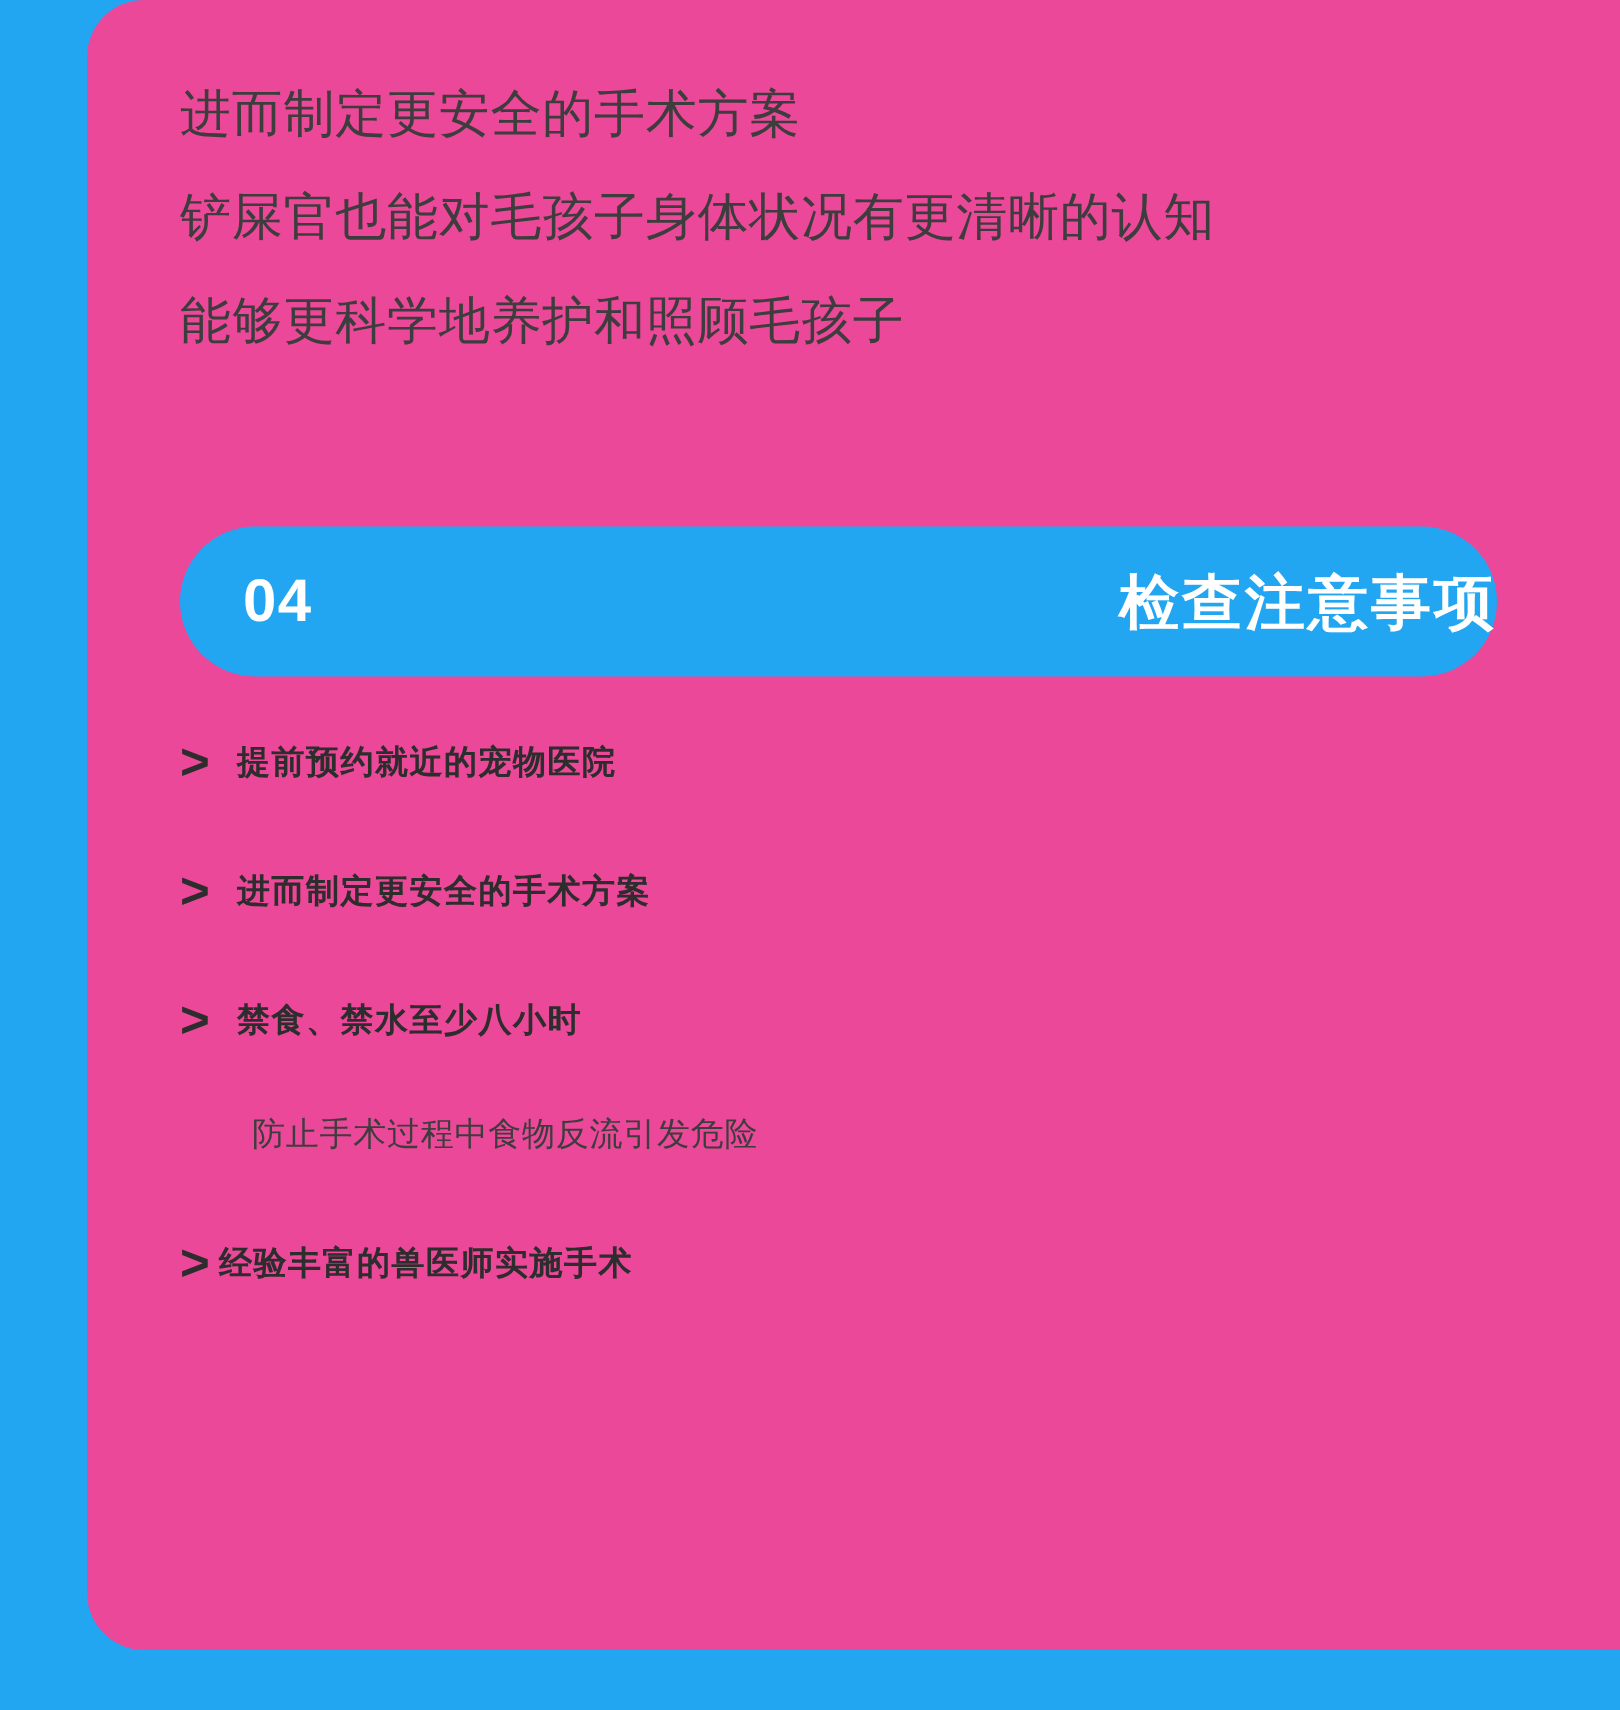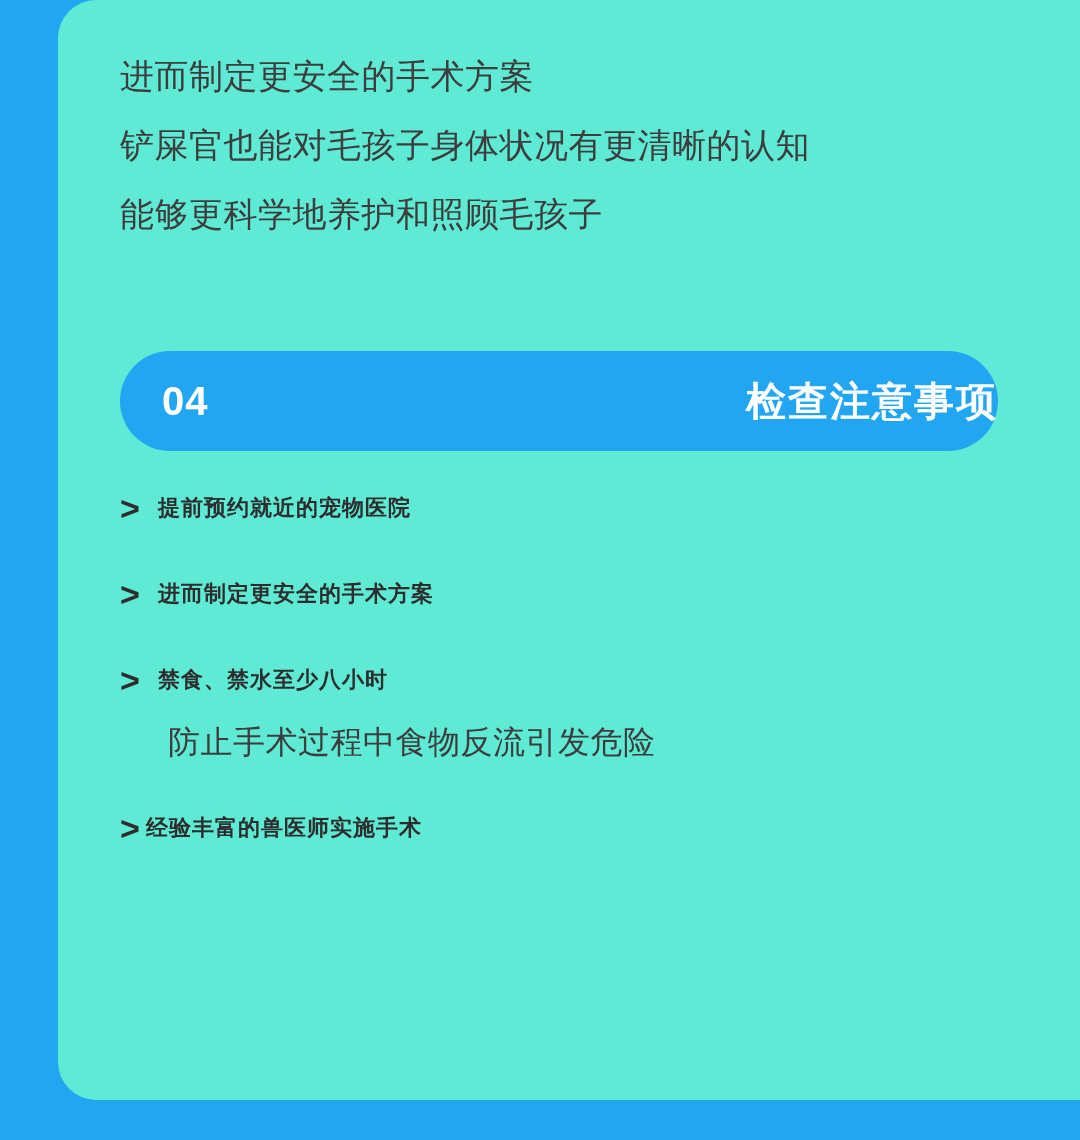--- a/index.html
+++ b/index.html
@@ -22,21 +22,21 @@
     background: #22a6f2;
   }
 
   
   .card {
     position: absolute;
     left: 58px;
     top: 0;
     width: 1022px;
     height: 1100px;
-    background: #5eead4;
+    background: #ec4899;
     border-top-left-radius: 38px;
     border-bottom-left-radius: 38px;
   }
 
   .card-inner {
     position: absolute;
     left: 62px;
     top: 0;
     width: 900px;
   }
@@ -114,26 +114,26 @@
   .bullet-text {
     font-size: 22px;
     font-weight: bold;
     color: #2d2d2d;
     line-height: 46px;
     letter-spacing: 1px;
     white-space: nowrap;
   }
 
   .bullet-sub {
-    font-size: 32px;
+    font-size: 22px;
     font-weight: 400;
     color: #3d3d3d;
     line-height: 46px;
     letter-spacing: 0.5px;
-    margin-top: 16px;
+    margin-top: 30px;
     margin-left: 48px;
     white-space: nowrap;
   }
 
   .spacer-last { height: 6px; }
 </style>
 </head>
 <body>
 
 <div class="page">

